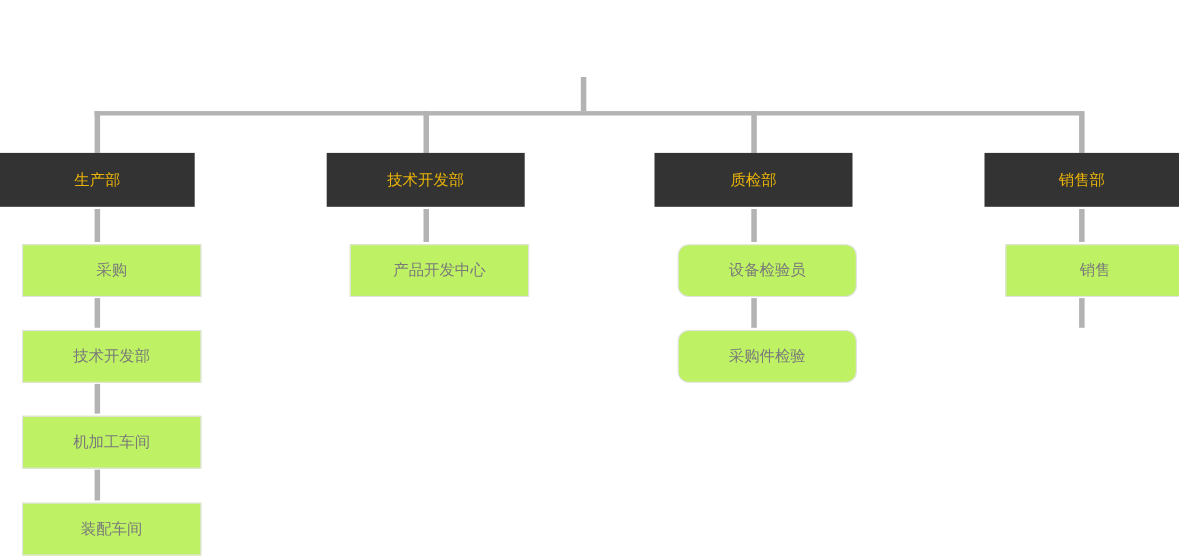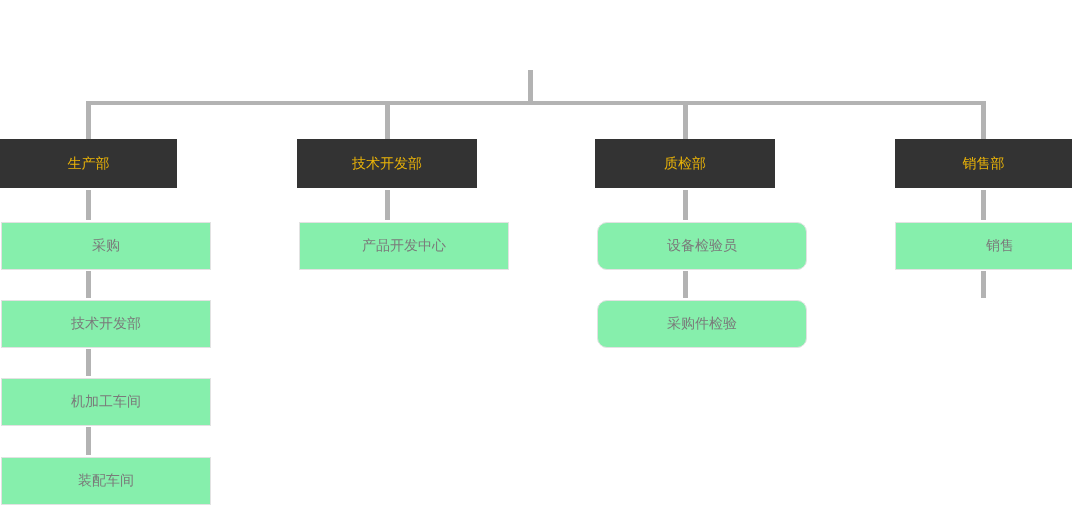--- a/index.html
+++ b/index.html
@@ -31,25 +31,26 @@
     top: 139px; height: 49px;
     background: #333333;
     color: #eab308;
     font-size: 14px;
   }
   .dept-1 { left: 0;     width: 177px; }
   .dept-2 { left: 297px; width: 180px; }
   .dept-3 { left: 595px; width: 180px; text-align: center; }
   .dept-4 { left: 895px; width: 177px; }
   .child-node {
-    height: 48px; width: 210px;
-    background: #86efac;
+    height: 48px; width: 163px;
+    background: #bef264;
     border: 1px solid #e2e2e2;
     color: #7a7a7a;
     font-size: 14px;
+    margin-left: 19px;
   }
   .col-1 { left: 1px;   }
   .col-2 { left: 299px; text-align: center; }
   .col-3 { left: 597px; border-radius: 10px; }
   .col-4 { left: 895px; }
   .row-1 { top: 222px; }
   .row-2 { top: 300px; }
   .row-3 { top: 378px; }
   .row-4 { top: 457px; font-family: Liberation Mono, monospace; }
   .line {

